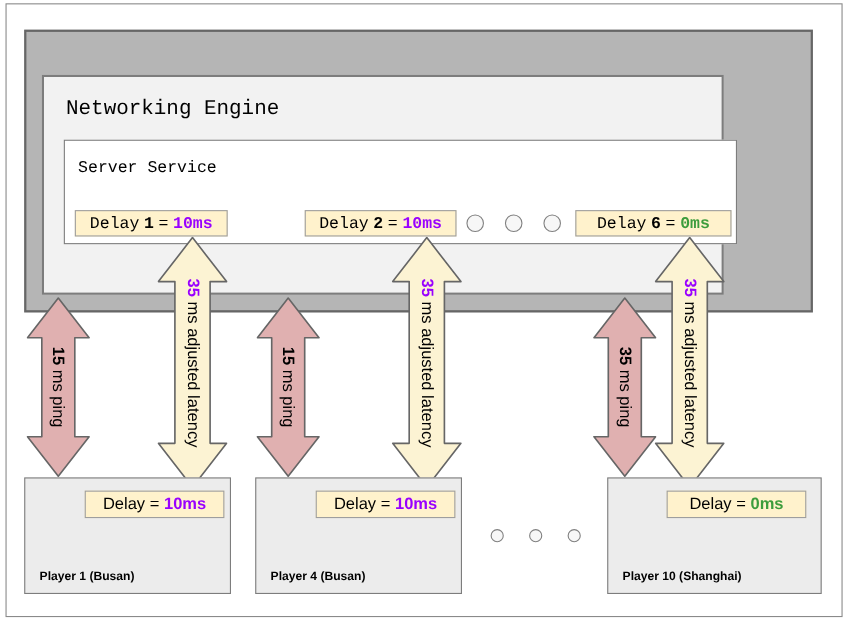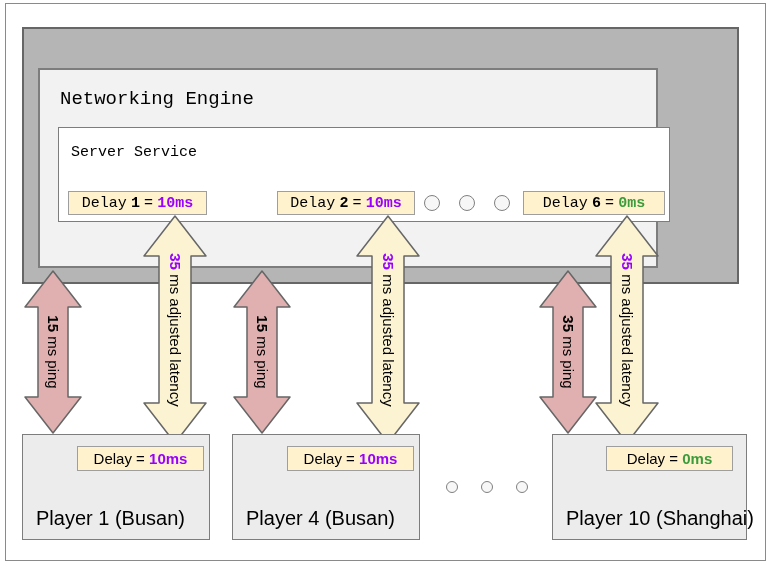--- a/index.html
+++ b/index.html
@@ -48,21 +48,21 @@
   .arrow svg polygon { stroke: #666666; stroke-width: 1.5; stroke-linejoin: round; }
 
   
   .player { position: absolute; top: 434px; height: 106px; border: 1.5px solid #7d7d7d; }
   .player-1  { left: 22px;  width: 188px; }
   .player-2  { left: 232px; width: 188px; }
   .player-10 { left: 552px; width: 195px; }
   .player .p-chip { position: absolute; top: 11px; width: 127px; height: 25px; }
   .player-1 .p-chip, .player-2 .p-chip { right: 5px; }
   .player-10 .p-chip { right: 13px; }
-  .player .p-name { position: absolute; left: 13px; bottom: 9px; font-size: 20px; font-weight: normal; white-space: nowrap; }
+  .player .p-name { position: absolute; left: 13px; bottom: 9px; font-size: 11px; font-weight: bold; white-space: nowrap; }
 
   .mid-dot { width: 12px; height: 12px; top: 481px; }
   .mid-dot-1 { left: 446px; } .mid-dot-2 { left: 481px; } .mid-dot-3 { left: 516px; }
 
   b { font-weight: bold; }
 </style>
 </head>
 <body>
 
 <div class="canvas">

